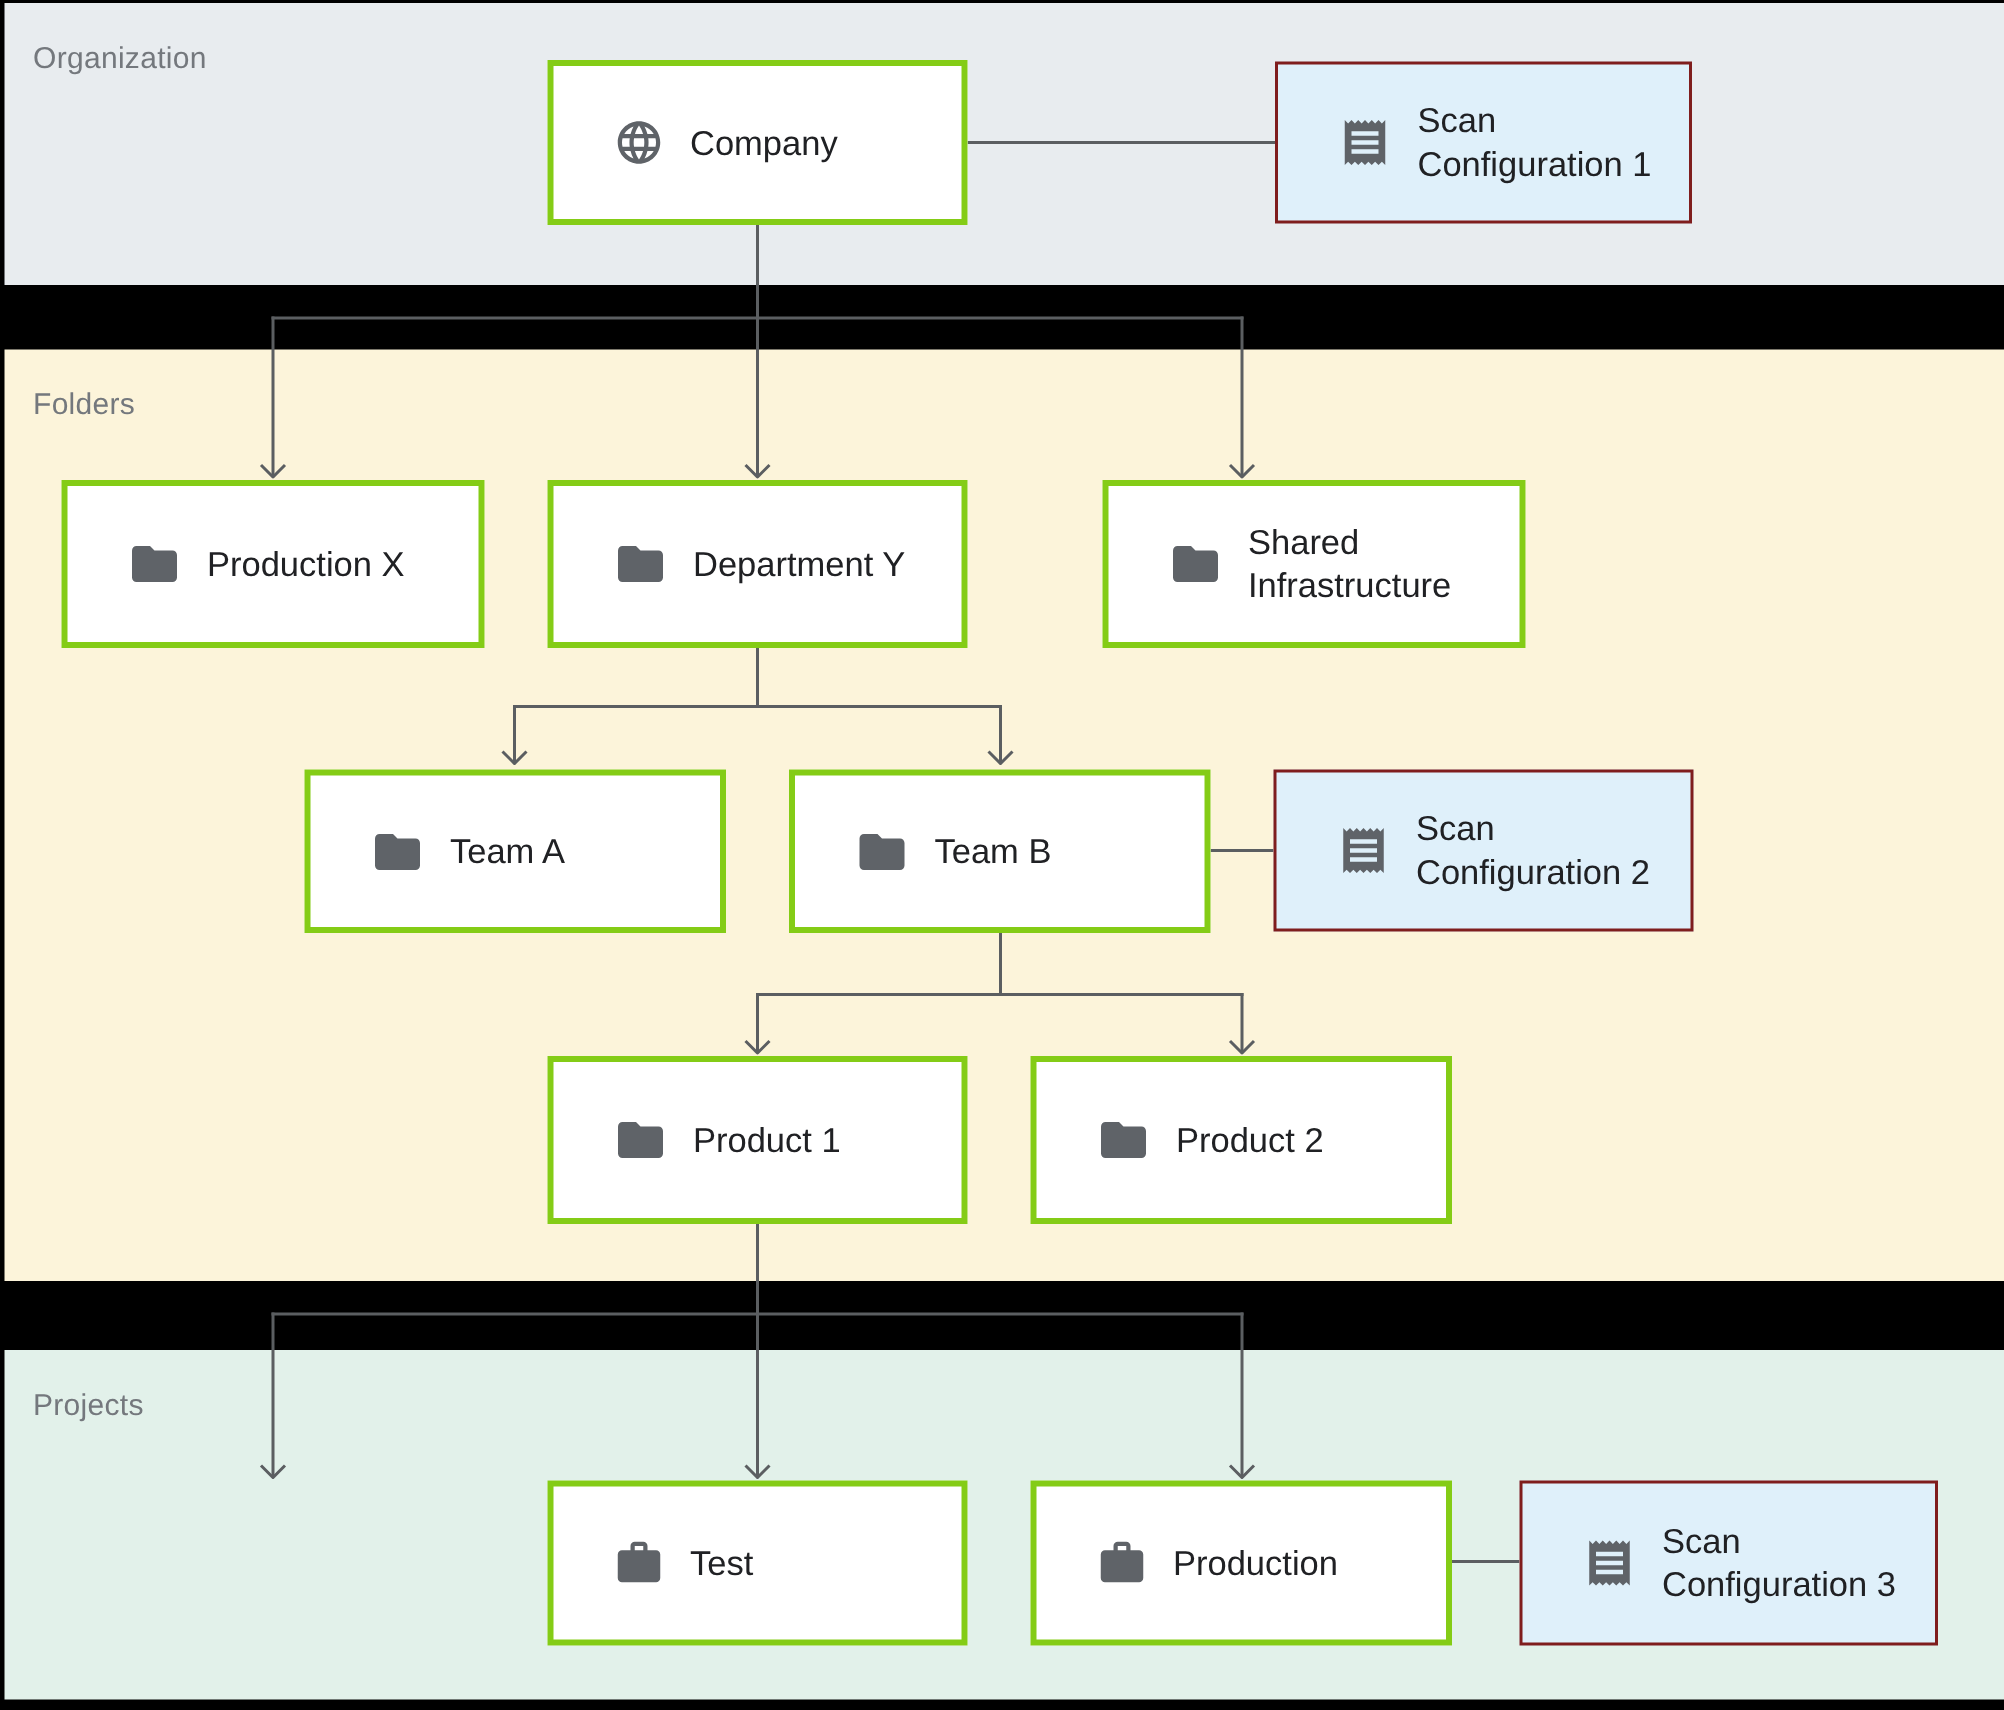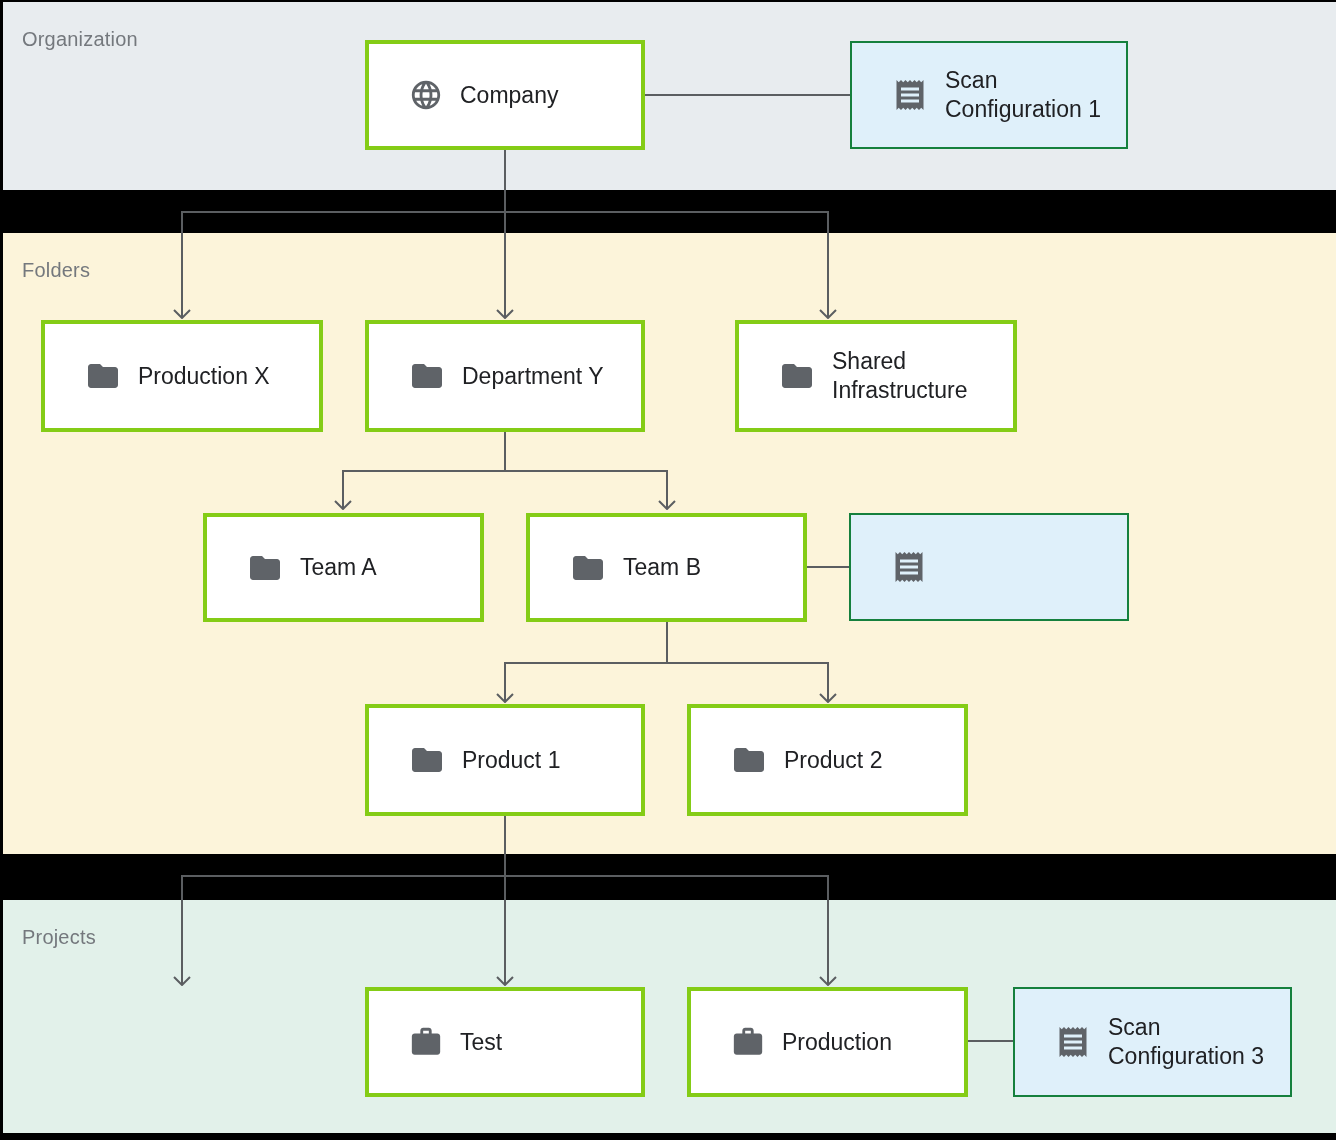--- a/index.html
+++ b/index.html
@@ -17,21 +17,21 @@
   .lbl-org{left:22px;top:28px;}
   .lbl-folders{left:22px;top:259px;}
   .lbl-projects{left:22px;top:926px;}
 
   .node{
     position:absolute;box-sizing:border-box;display:flex;align-items:center;
     gap:17px;padding-left:40px;
     background:#ffffff;border:4px solid #84cc16;
   }
   .node .lbl{font-size:23px;line-height:1.26;color:#202124;}
-  .node-scan{background:#dff0fa;border:2px solid #15803d;}
+  .node-scan{background:#dff0fa;border:2px solid #7f1d1d;}
   .ic{flex:0 0 auto;display:flex;}
 
   
   .p-company{left:365px;top:40px;width:280px;height:110px;}
   .p-scan1{left:850px;top:41px;width:278px;height:108px;}
   .p-deptx{left:41px;top:320px;width:282px;height:112px;}
   .p-depty{left:365px;top:320px;width:280px;height:112px;}
   .p-shared{left:687px;top:320px;width:282px;height:112px;margin-left:48px;}
   .p-teama{left:203px;top:513px;width:281px;height:109px;}
   .p-teamb{left:526px;top:513px;width:281px;height:109px;}
@@ -181,20 +181,21 @@
       </span>
     <span class="lbl">Team B</span>
   </div>
 
   <div class="node node-scan p-scan2">
     <span class="ic">
         <svg width="36" height="36" viewBox="0 0 24 24" fill="#5f6368">
           <path fill-rule="evenodd" d="M3 22l1.5-1.5L6 22l1.5-1.5L9 22l1.5-1.5L12 22l1.5-1.5L15 22l1.5-1.5L18 22l1.5-1.5L21 22V2l-1.5 1.5L18 2l-1.5 1.5L15 2l-1.5 1.5L12 2l-1.5 1.5L9 2 7.5 3.5 6 2 4.5 3.5 3 2v20zm15-5H6v-2h12v2zm0-4H6v-2h12v2zm0-4H6V7h12v2z"></path>
         </svg>
       </span>
+    <span class="lbl">Scan Configuration 2</span>
   </div>
 
   <div class="node p-prod1">
     <span class="ic">
         <svg width="36" height="36" viewBox="0 0 24 24" fill="#5f6368">
           <path d="M10 4H4c-1.1 0-1.99.9-1.99 2L2 18c0 1.1.9 2 2 2h16c1.1 0 2-.9 2-2V8c0-1.1-.9-2-2-2h-8l-2-2z"></path>
         </svg>
       </span>
     <span class="lbl">Product 1</span>
   </div>

